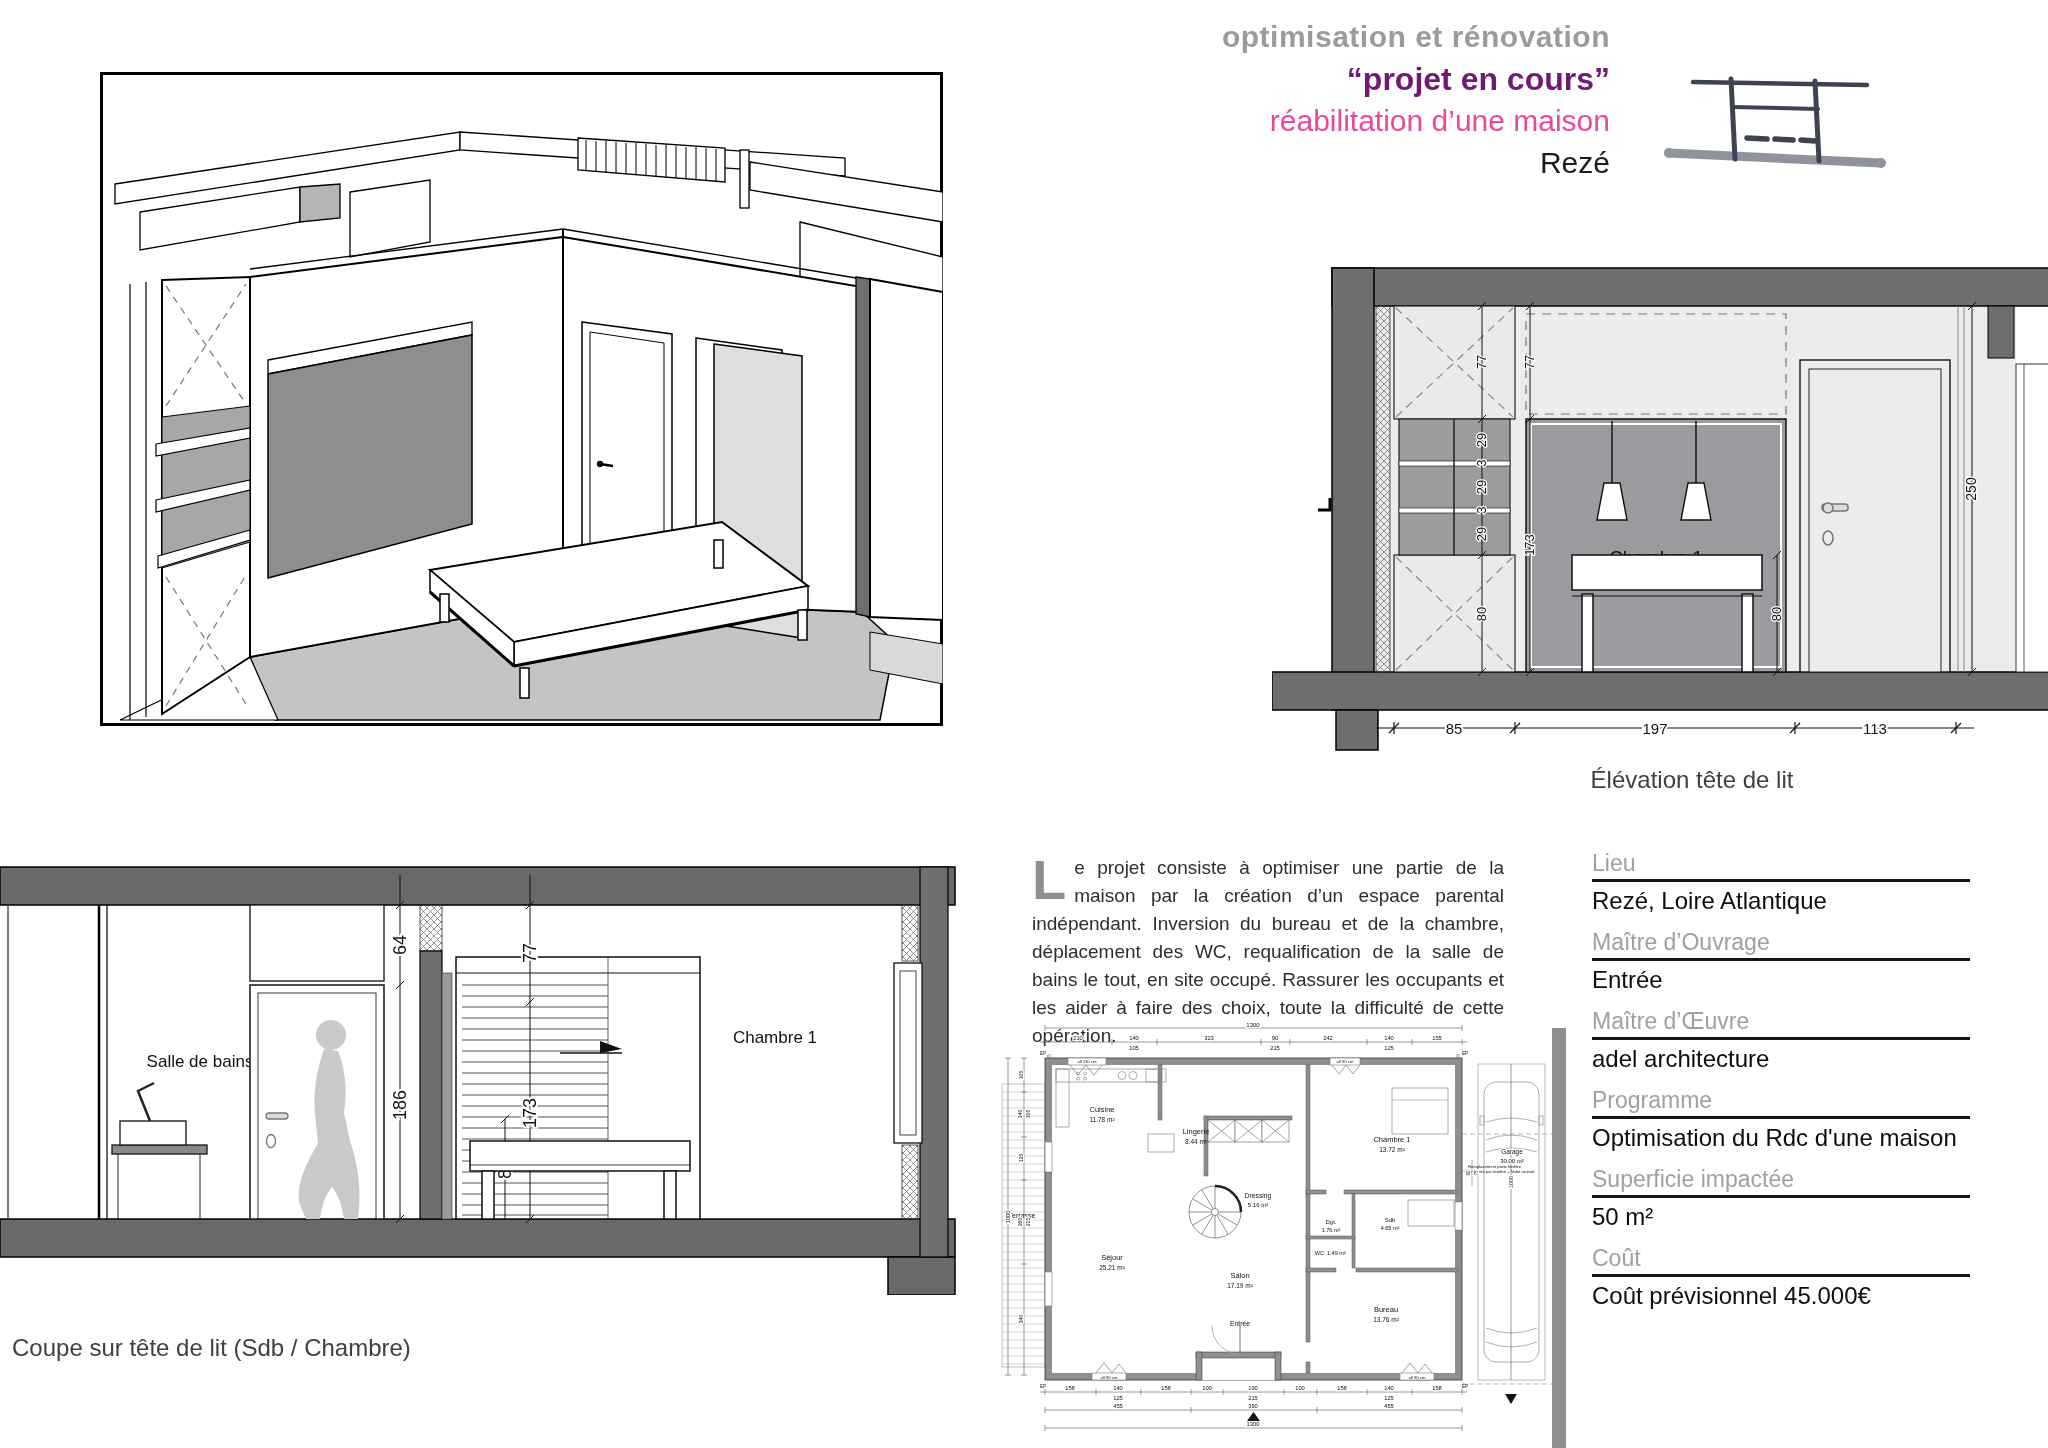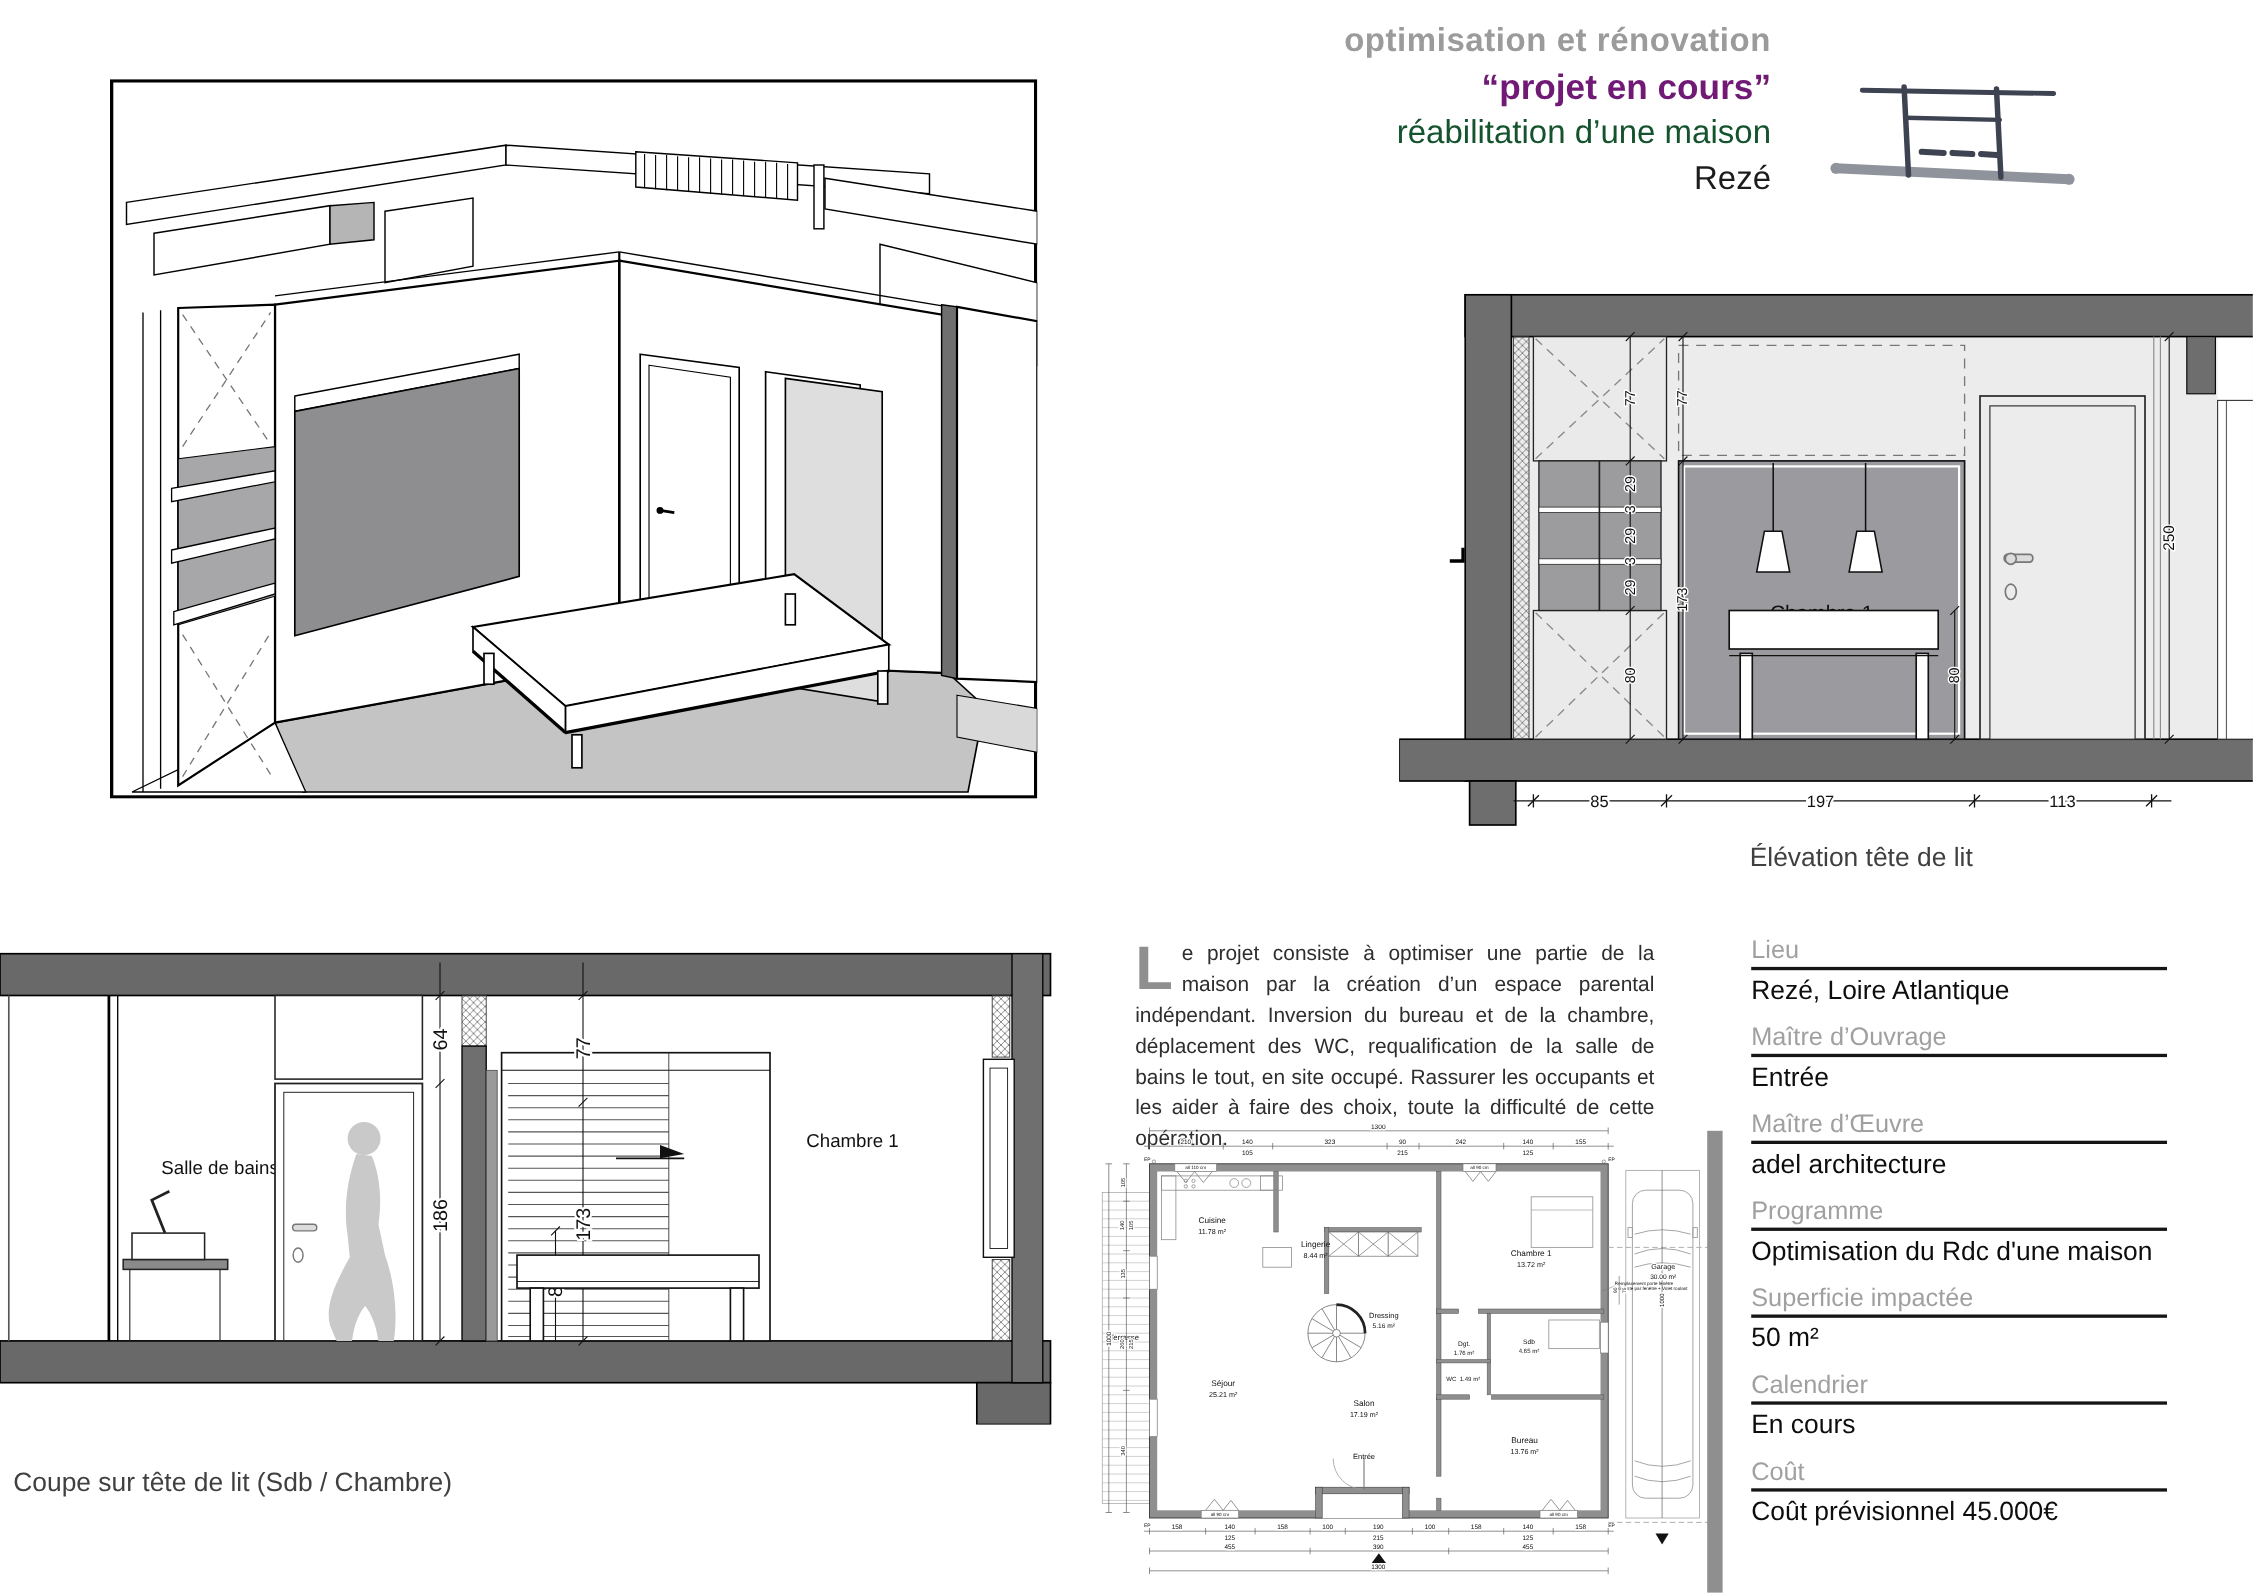--- a/index.html
+++ b/index.html
@@ -4,21 +4,21 @@
 <style>
   html,body{margin:0;padding:0;background:#ffffff;}
   body{width:2048px;height:1448px;position:relative;font-family:"Liberation Sans",sans-serif;overflow:hidden;}
   .abs{position:absolute;}
   svg text{font-family:"Liberation Sans",sans-serif;fill:#111;}
   .hl{paint-order:stroke;stroke:#ffffff;stroke-width:4px;}
   .hl2{paint-order:stroke;stroke:#ffffff;stroke-width:2.5px;}
   #title-block{left:876px;top:16px;width:734px;text-align:right;}
   .t1{font-size:30px;font-weight:bold;color:#9b9b9b;line-height:42px;letter-spacing:0.5px;}
   .t2{font-size:32px;font-weight:bold;color:#701a75;line-height:42px;}
-  .t3{font-size:30px;color:#14532d;line-height:42px;}
+  .t3{font-size:30px;color:#ec4899;line-height:42px;}
   .t4{font-size:30px;color:#1c1c1c;line-height:42px;}
   .caption{font-size:24px;color:#404040;}
   #elev-caption{left:1492px;top:766px;width:400px;text-align:center;}
   #section-caption{left:12px;top:1334px;}
   #desc{left:1032px;top:854px;width:472px;font-size:19px;line-height:28px;text-align:justify;color:#2e2e2e;}
   .dropcap{float:left;font-size:56px;line-height:46px;font-weight:bold;color:#8f8f8f;margin:3px 8px 0 0;}
   #info{left:1592px;top:850px;width:378px;}
   .item{margin-bottom:9px;}
   .ilabel{font-size:23px;line-height:27px;color:#a0a0a0;padding-bottom:2px;border-bottom:3px solid #151515;}
   .ivalue{font-size:24px;line-height:28px;color:#0d0d0d;margin-top:5px;margin-bottom:14px;}
@@ -670,20 +670,16 @@
   </div>
   <div class="item">
     <div class="ilabel">Programme</div>
     <div class="ivalue">Optimisation du Rdc d'une maison</div>
   </div>
   <div class="item">
     <div class="ilabel">Superficie impactée</div>
     <div class="ivalue">50 m²</div>
   </div>
   <div class="item">
-    <div class="ilabel">Calendrier</div>
-    <div class="ivalue">En cours</div>
-  </div>
-  <div class="item">
     <div class="ilabel">Coût</div>
     <div class="ivalue">Coût prévisionnel 45.000€</div>
   </div>
 </div>
 
 </body></html>

